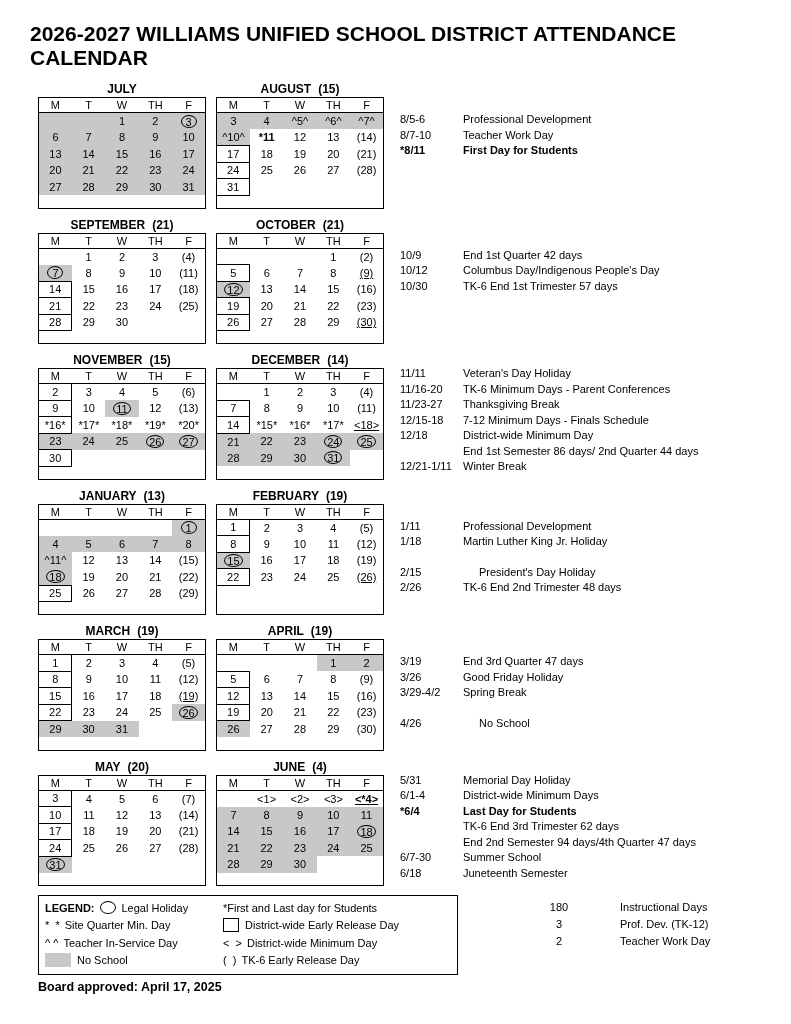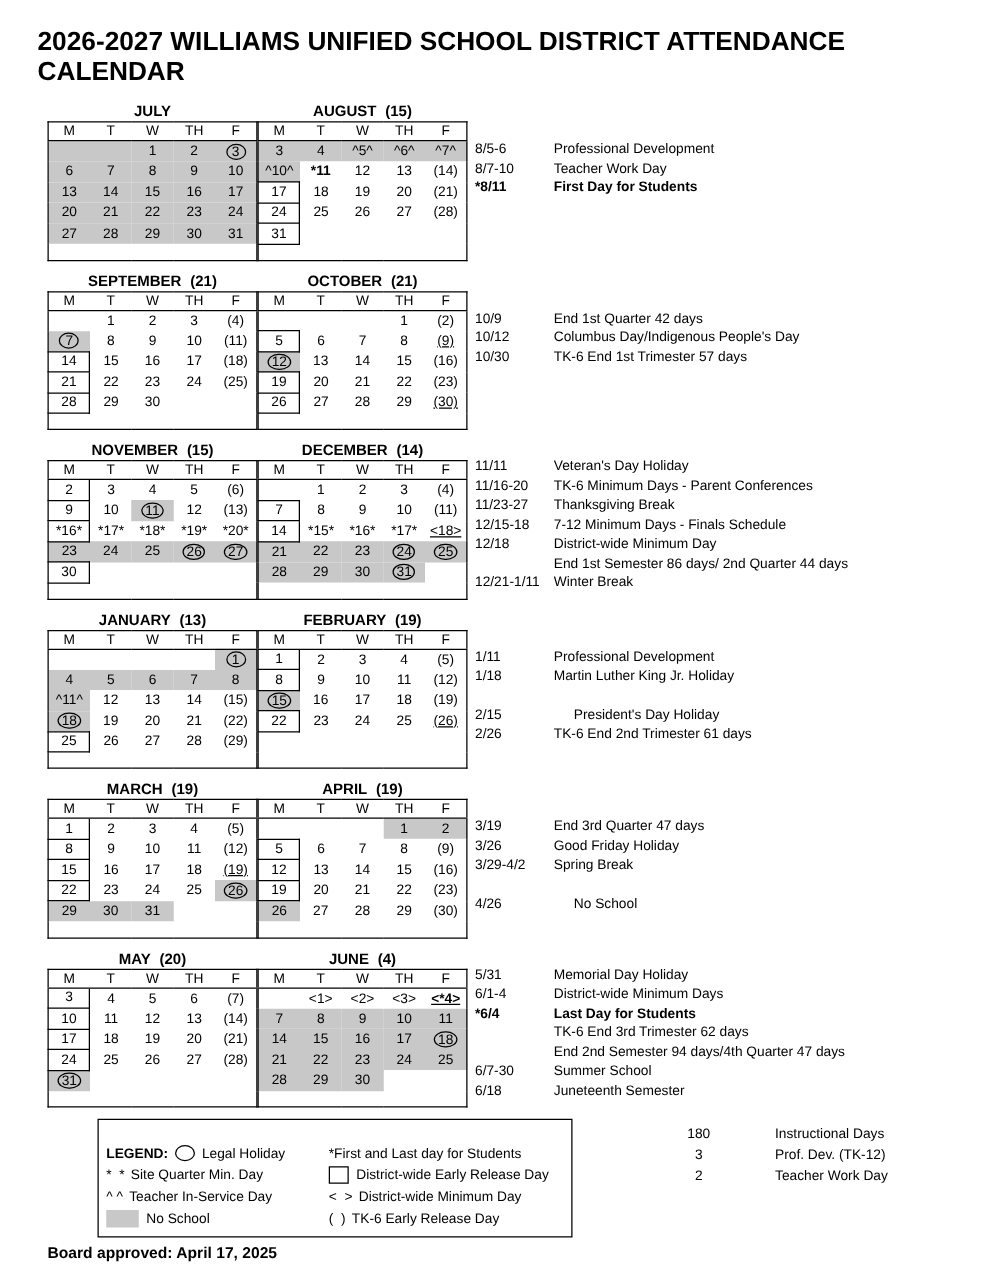--- a/index.html
+++ b/index.html
@@ -3,42 +3,42 @@
 <meta charset="utf-8">
 <style>
   * { box-sizing: border-box; }
   html,body { margin:0; padding:0; background:#fff; color:#000;
     font-family:"Liberation Sans", sans-serif; }
   body { width:791px; height:1024px; overflow:hidden; }
   .page { padding:22px 28px 0 38px; }
   .title { font-size:21px; font-weight:bold; margin:0 0 12px -8px; }
 
   .month-row { display:flex; align-items:flex-start; margin-bottom:9px; }
-  .cal { width:168px; flex-shrink:0; }
+  .cal { width:168px; margin-right:10px; flex-shrink:0; }
   .cal-title { text-align:center; font-weight:bold; font-size:12px; margin-bottom:1px; }
   .cal-title .cnt { margin-left:7px; }
   table.cal-table { width:168px; border-collapse:collapse; border:1.5px solid #000; table-layout:fixed; }
   .cal-table th { font-size:11px; font-weight:normal; height:15px; border-bottom:1px solid #000; padding:0; text-align:center; }
   .cal-table td { font-size:11px; height:16.5px; padding:0; text-align:center; }
   .cal-table tr.blank td { height:13px; }
   td.gray { background:#c8c8c8; }
   td.box { border:1.5px solid #000; background:#fff; }
   .circle { display:inline-block; min-width:16px; height:13px; line-height:12px; border:1.2px solid #000; border-radius:50%; padding:0 2px; }
   .b { font-weight:bold; }
   .u { text-decoration:underline; }
 
   .ann-col { margin-left:6px; padding-top:30px; font-size:11px; line-height:15.5px; }
   .ann-col.ann-sm { padding-top:13px; }
   .ann-row { display:flex; }
   .ann-row.gap { margin-top:15px;gap:16px; }
   .ann-date { width:63px; flex-shrink:0; }
 
   .bottom { display:flex; margin-top:4px; }
   .legend-wrap { width:420px; }
-  .legend { border:1.5px solid #000; padding:18px 6px 5px 6px; font-size:11px;margin-left:40px; }
+  .legend { border:1.5px solid #000; padding:3px 6px 5px 6px; font-size:11px; }
   .lg-row { display:flex; height:17.5px; align-items:center; }
   .lg-cell { display:flex; align-items:center; }
   .lg-cell.c1 { width:178px; flex-shrink:0; }
   .lg-pre { margin-right:5px; white-space:pre; }
   .lg-pre.pb { font-weight:bold; }
   .gl { display:inline-block; margin-right:6px; }
   .gl-circle { width:16px; height:13px; border:1.5px solid #000; border-radius:50%; }
   .gl-square { width:16px; height:14px; border:1.5px solid #000; }
   .gl-gray { width:26px; height:14px; background:#c8c8c8; }
   .footer { font-weight:bold; font-size:12.5px; margin-top:5px; }
@@ -561,21 +561,21 @@
           <div class="ann-row">
             <div class="ann-date">1/18</div>
             <div class="ann-text">Martin Luther King Jr. Holiday</div>
           </div>
           <div class="ann-row gap">
             <div class="ann-date">2/15</div>
             <div class="ann-text">President's Day Holiday</div>
           </div>
           <div class="ann-row">
             <div class="ann-date">2/26</div>
-            <div class="ann-text">TK-6 End 2nd Trimester 61 days</div>
+            <div class="ann-text">TK-6 End 2nd Trimester 48 days</div>
           </div>
         </div>
       </div>
       <div class="month-row">
         <div class="cal">
           <div class="cal-title"><span>MARCH</span><span class="cnt">(19)</span></div>
           <table class="cal-table">
             <thead>
               <tr>
                 <th>M</th>

